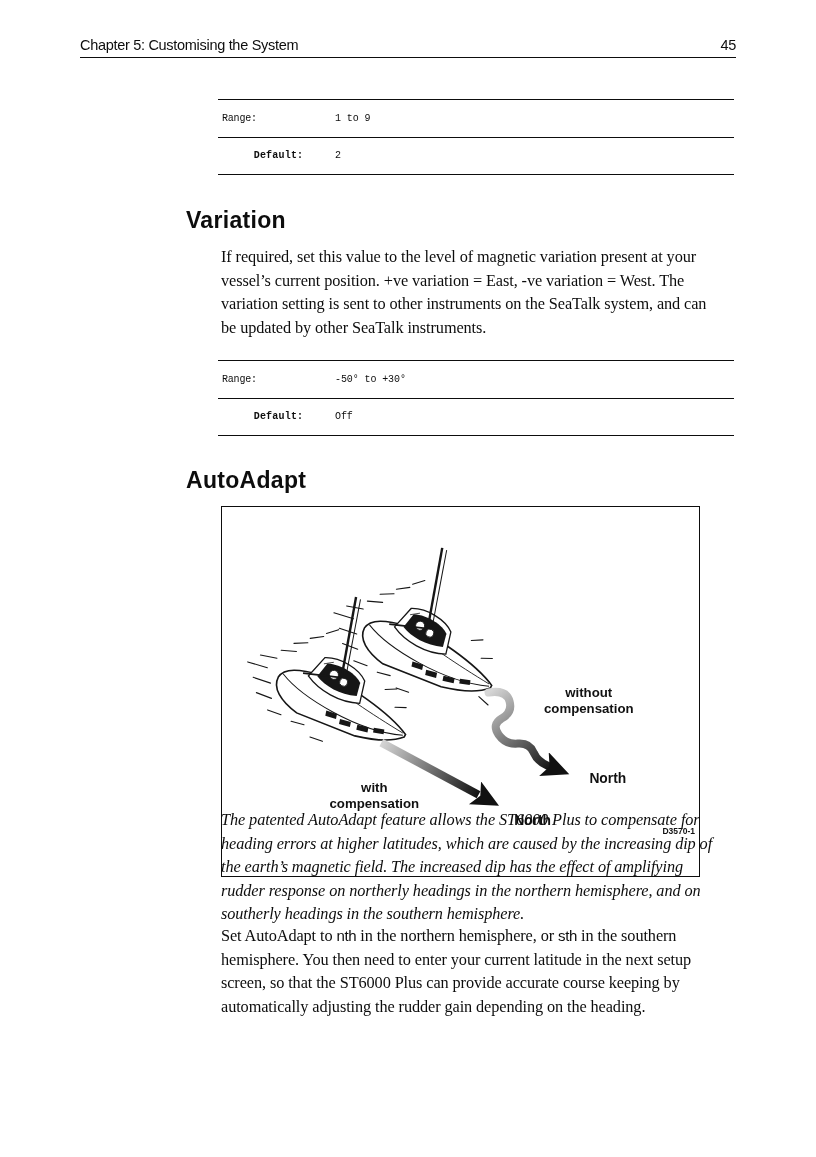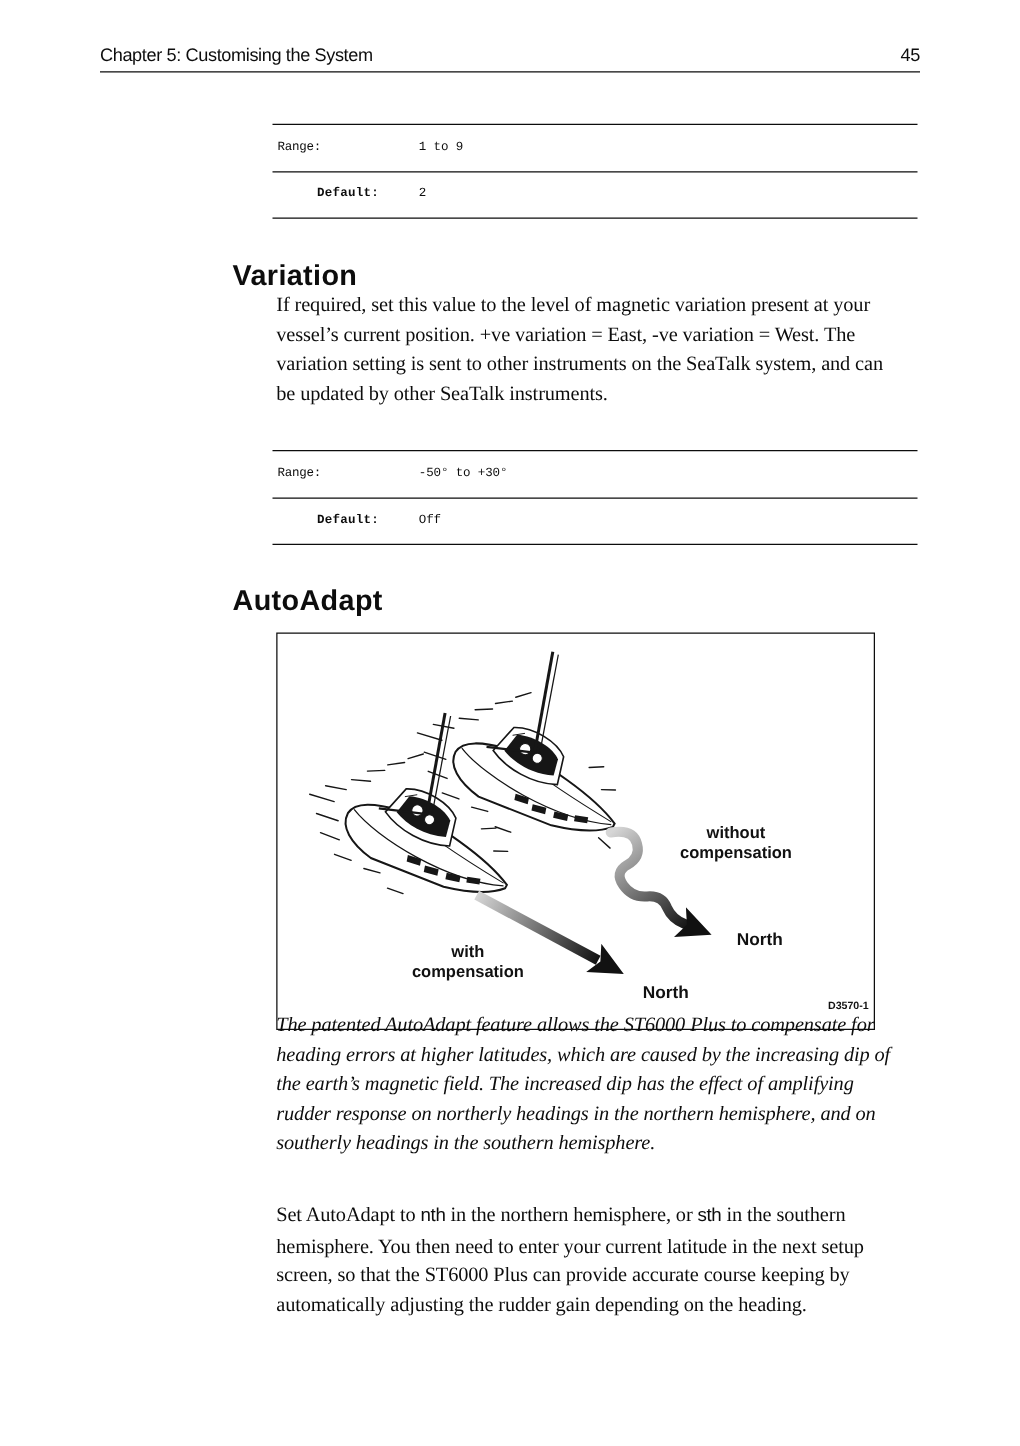--- a/index.html
+++ b/index.html
@@ -43,30 +43,30 @@
     line-height:1.15;
     margin-left:20px;
   }
   .h-variation{top:207px;}
   .h-autoadapt{top:467px;}
   
   .body-text{
     position:absolute;left:221px;width:499px;
     font-size:16.3px;line-height:23.6px;letter-spacing:-0.1px;
   }
-  .p-variation{top:232px;}
+  .p-variation{top:245px;}
   .p-auto1{top:808px;font-style:italic;}
-  .p-auto2{top:960px;}
+  .p-auto2{top:924px;}
   .ui-term{
     font-family:"Liberation Sans",sans-serif;
     font-size:15px;letter-spacing:-0.3px;
   }
   
   .figure-box{
-    position:absolute;left:221px;top:506px;width:479px;height:318px;
+    position:absolute;left:221px;top:506px;width:479px;height:371px;
     border:1.7px solid #0d0d0d;box-sizing:border-box;background:#ffffff;
   }
   .figure-box svg{display:block;width:100%;height:100%;}
 </style>
 </head>
 <body>
 
 <div class="page">
 
   <div class="running-header">

